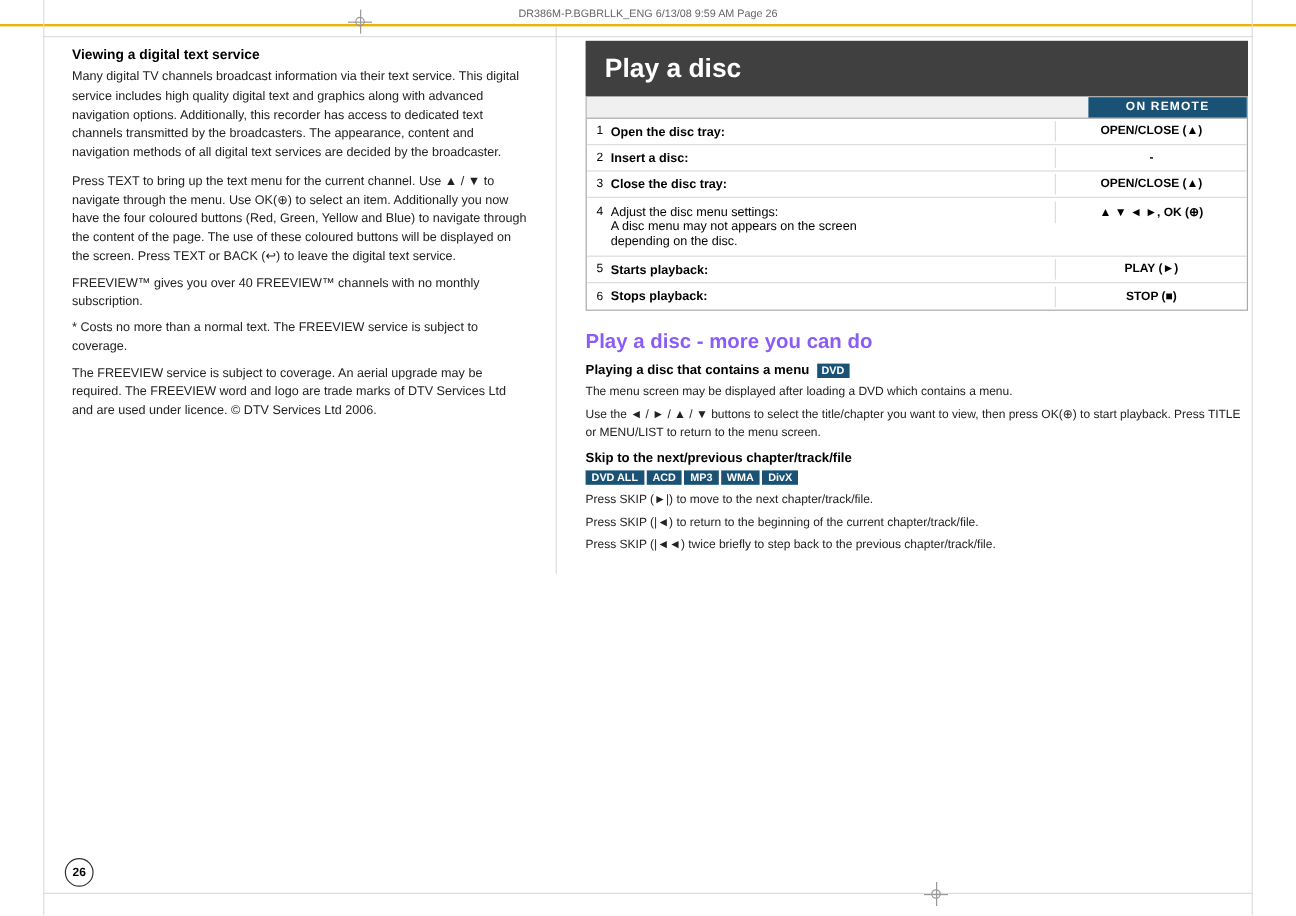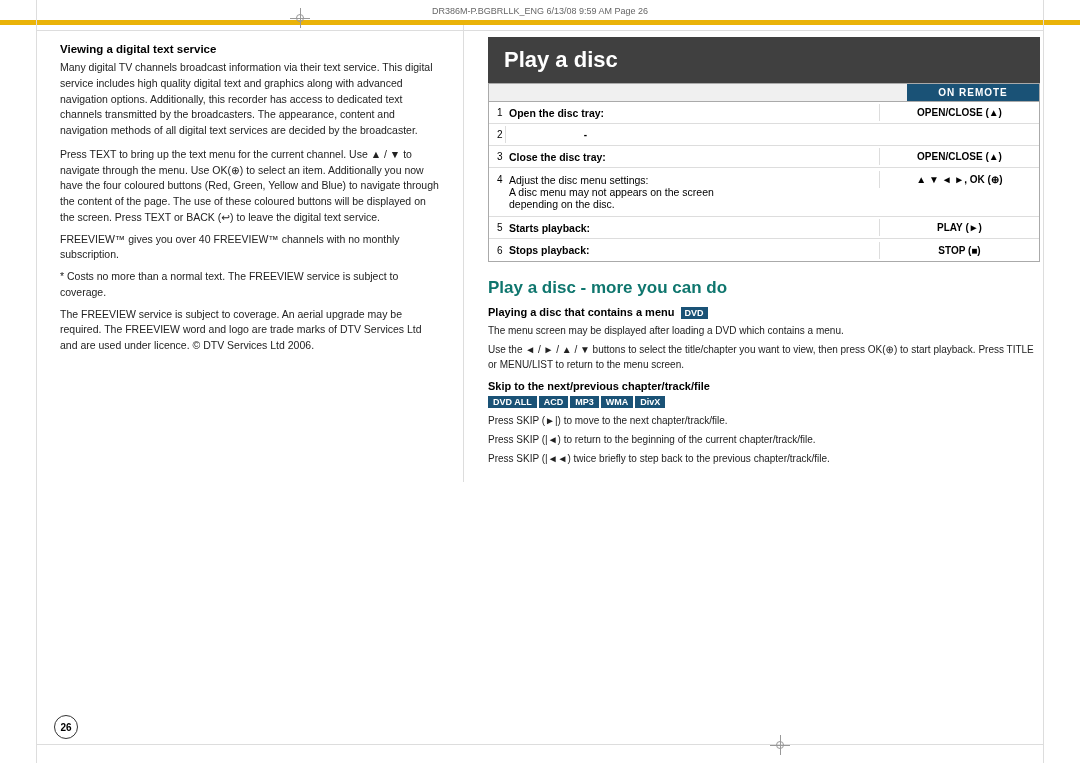--- a/index.html
+++ b/index.html
@@ -19,21 +19,21 @@
       background: #fff;
       position: relative;
     }
 
     
     .header-line {
       text-align: center;
       font-size: 9px;
       color: #666;
       padding: 6px 0 4px 0;
-      border-bottom: 5px solid #eab308;
+      border-bottom: 2px solid #eab308;
     }
 
     
     .main-content {
       display: flex;
       width: 100%;
       padding: 0;
     }
 
     
@@ -201,21 +201,21 @@
       font-size: 10px;
       font-weight: bold;
       text-align: center;
       border-left: 1px solid #ddd;
     }
 
     
     .section-header-blue {
       font-size: 17px;
       font-weight: bold;
-      color: #0f766e;
+      color: #8b5cf6;
       margin-bottom: 0;
       margin-top: 4px;
     }
 
     .subsection-title {
       font-weight: bold;
       font-size: 11px;
       margin-bottom: 4px;
       margin-top: 8px;
     }
@@ -336,20 +336,21 @@
         </div>
 
         <div class="table-row">
           <span class="table-row-num">1</span>
           <span class="table-row-label bold">Open the disc tray:</span>
           <span class="table-row-value">OPEN/CLOSE (▲)</span>
         </div>
 
         <div class="table-row">
           <span class="table-row-num">2</span>
+          <span class="table-row-label bold">Insert a disc:</span>
           <span class="table-row-value">-</span>
         </div>
 
         <div class="table-row">
           <span class="table-row-num">3</span>
           <span class="table-row-label bold">Close the disc tray:</span>
           <span class="table-row-value">OPEN/CLOSE (▲)</span>
         </div>
 
         <div class="table-row" style="align-items:flex-start; padding: 3px 0;">

